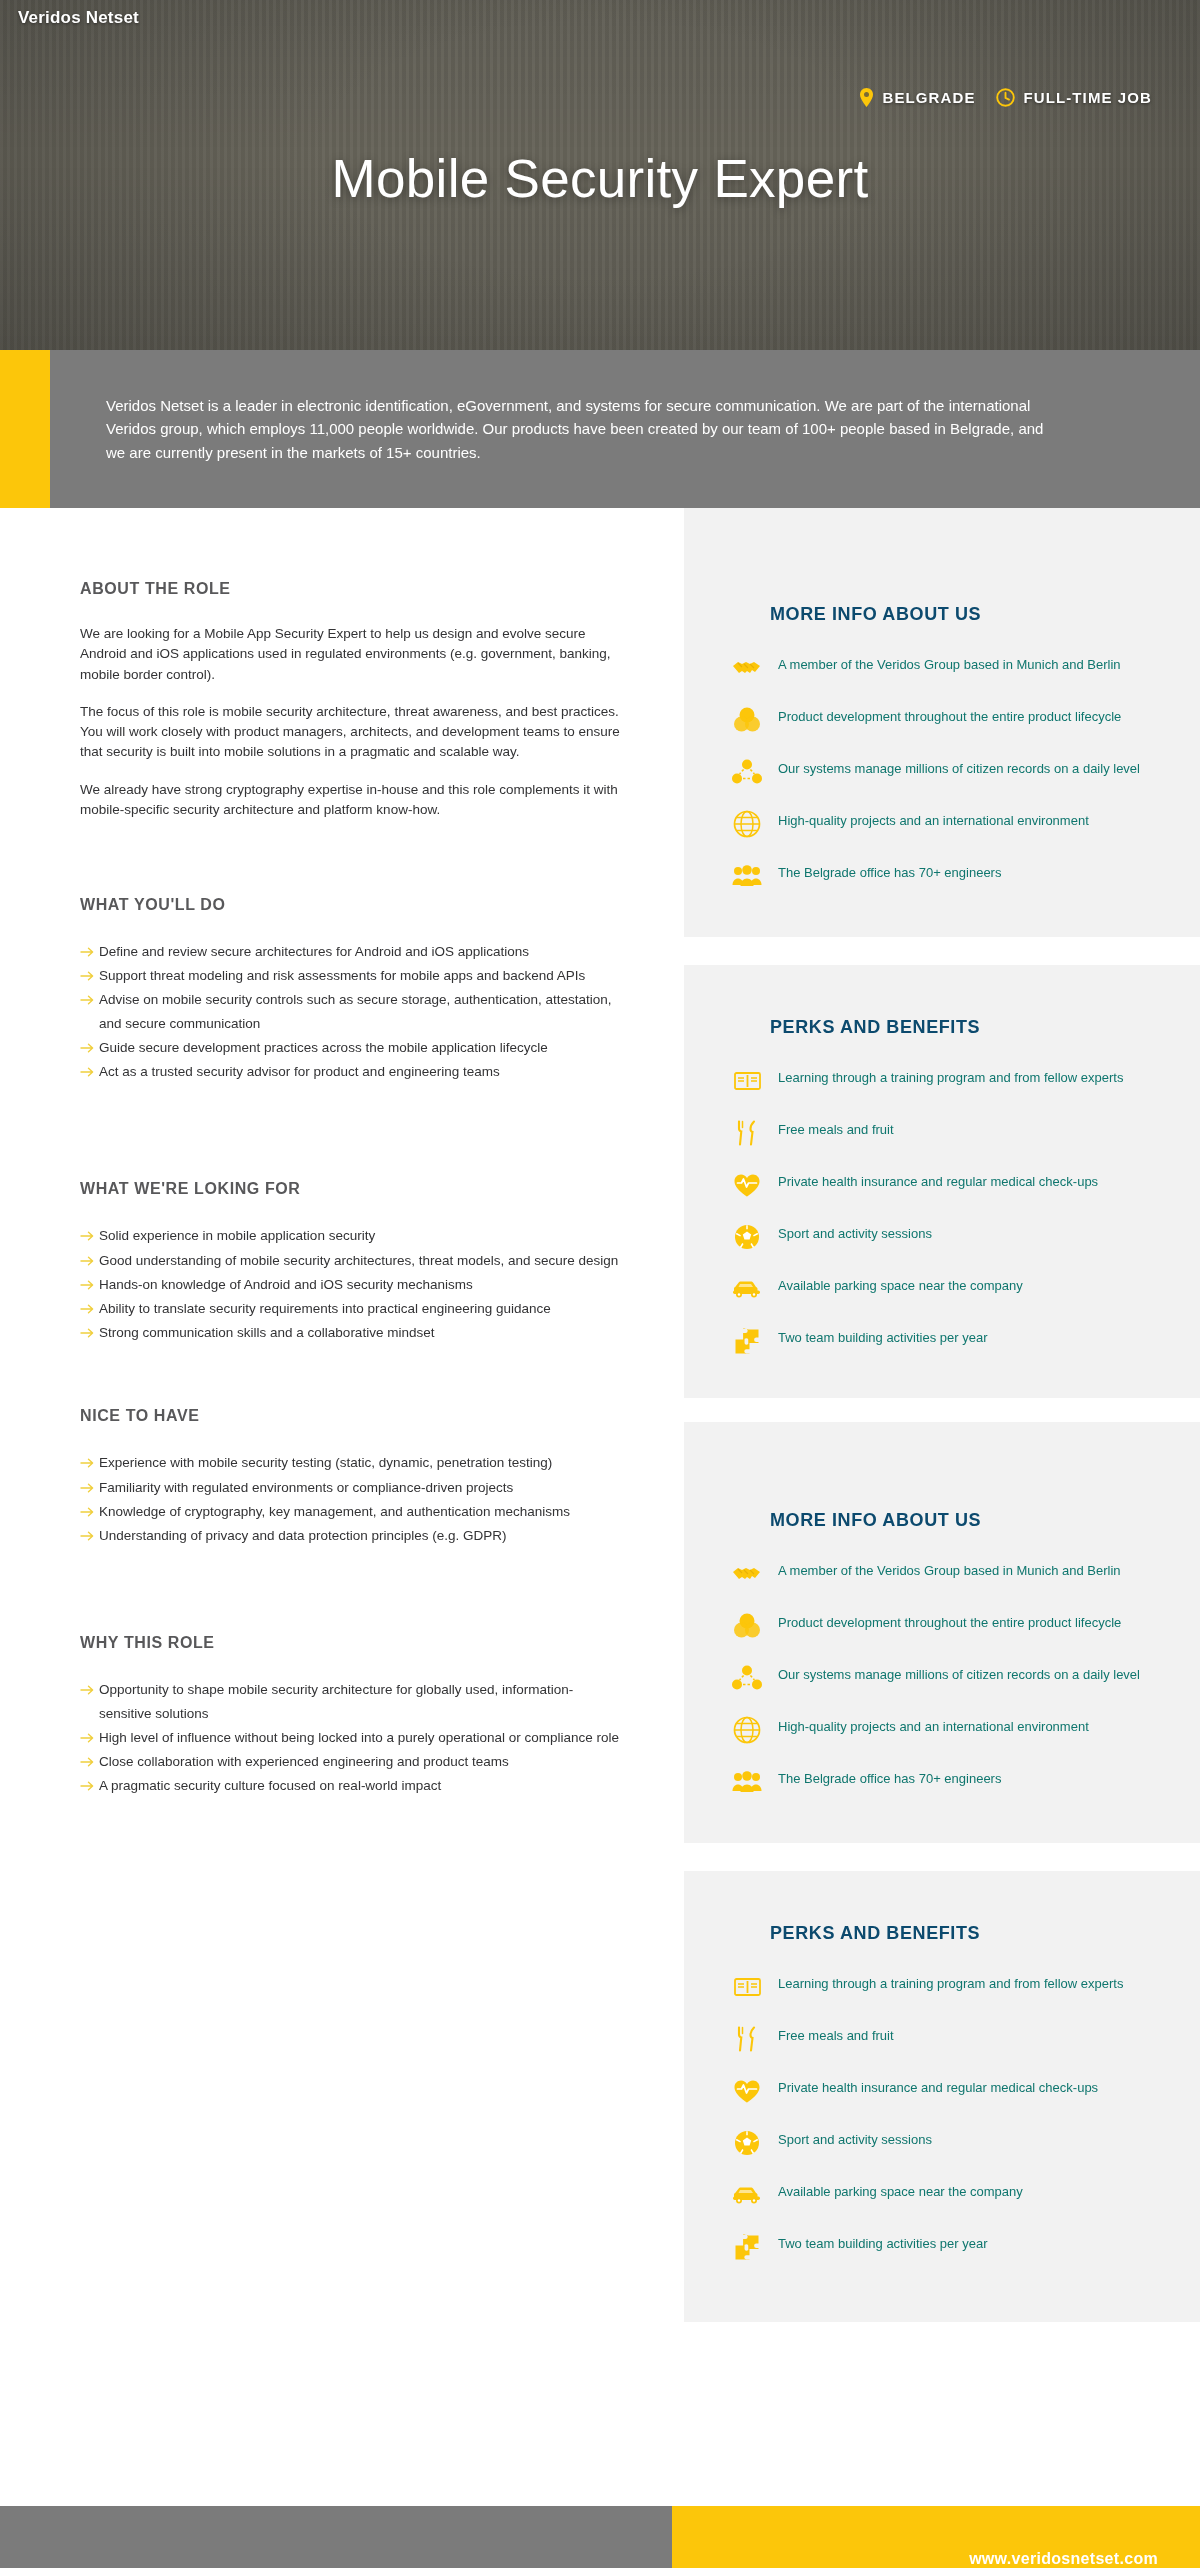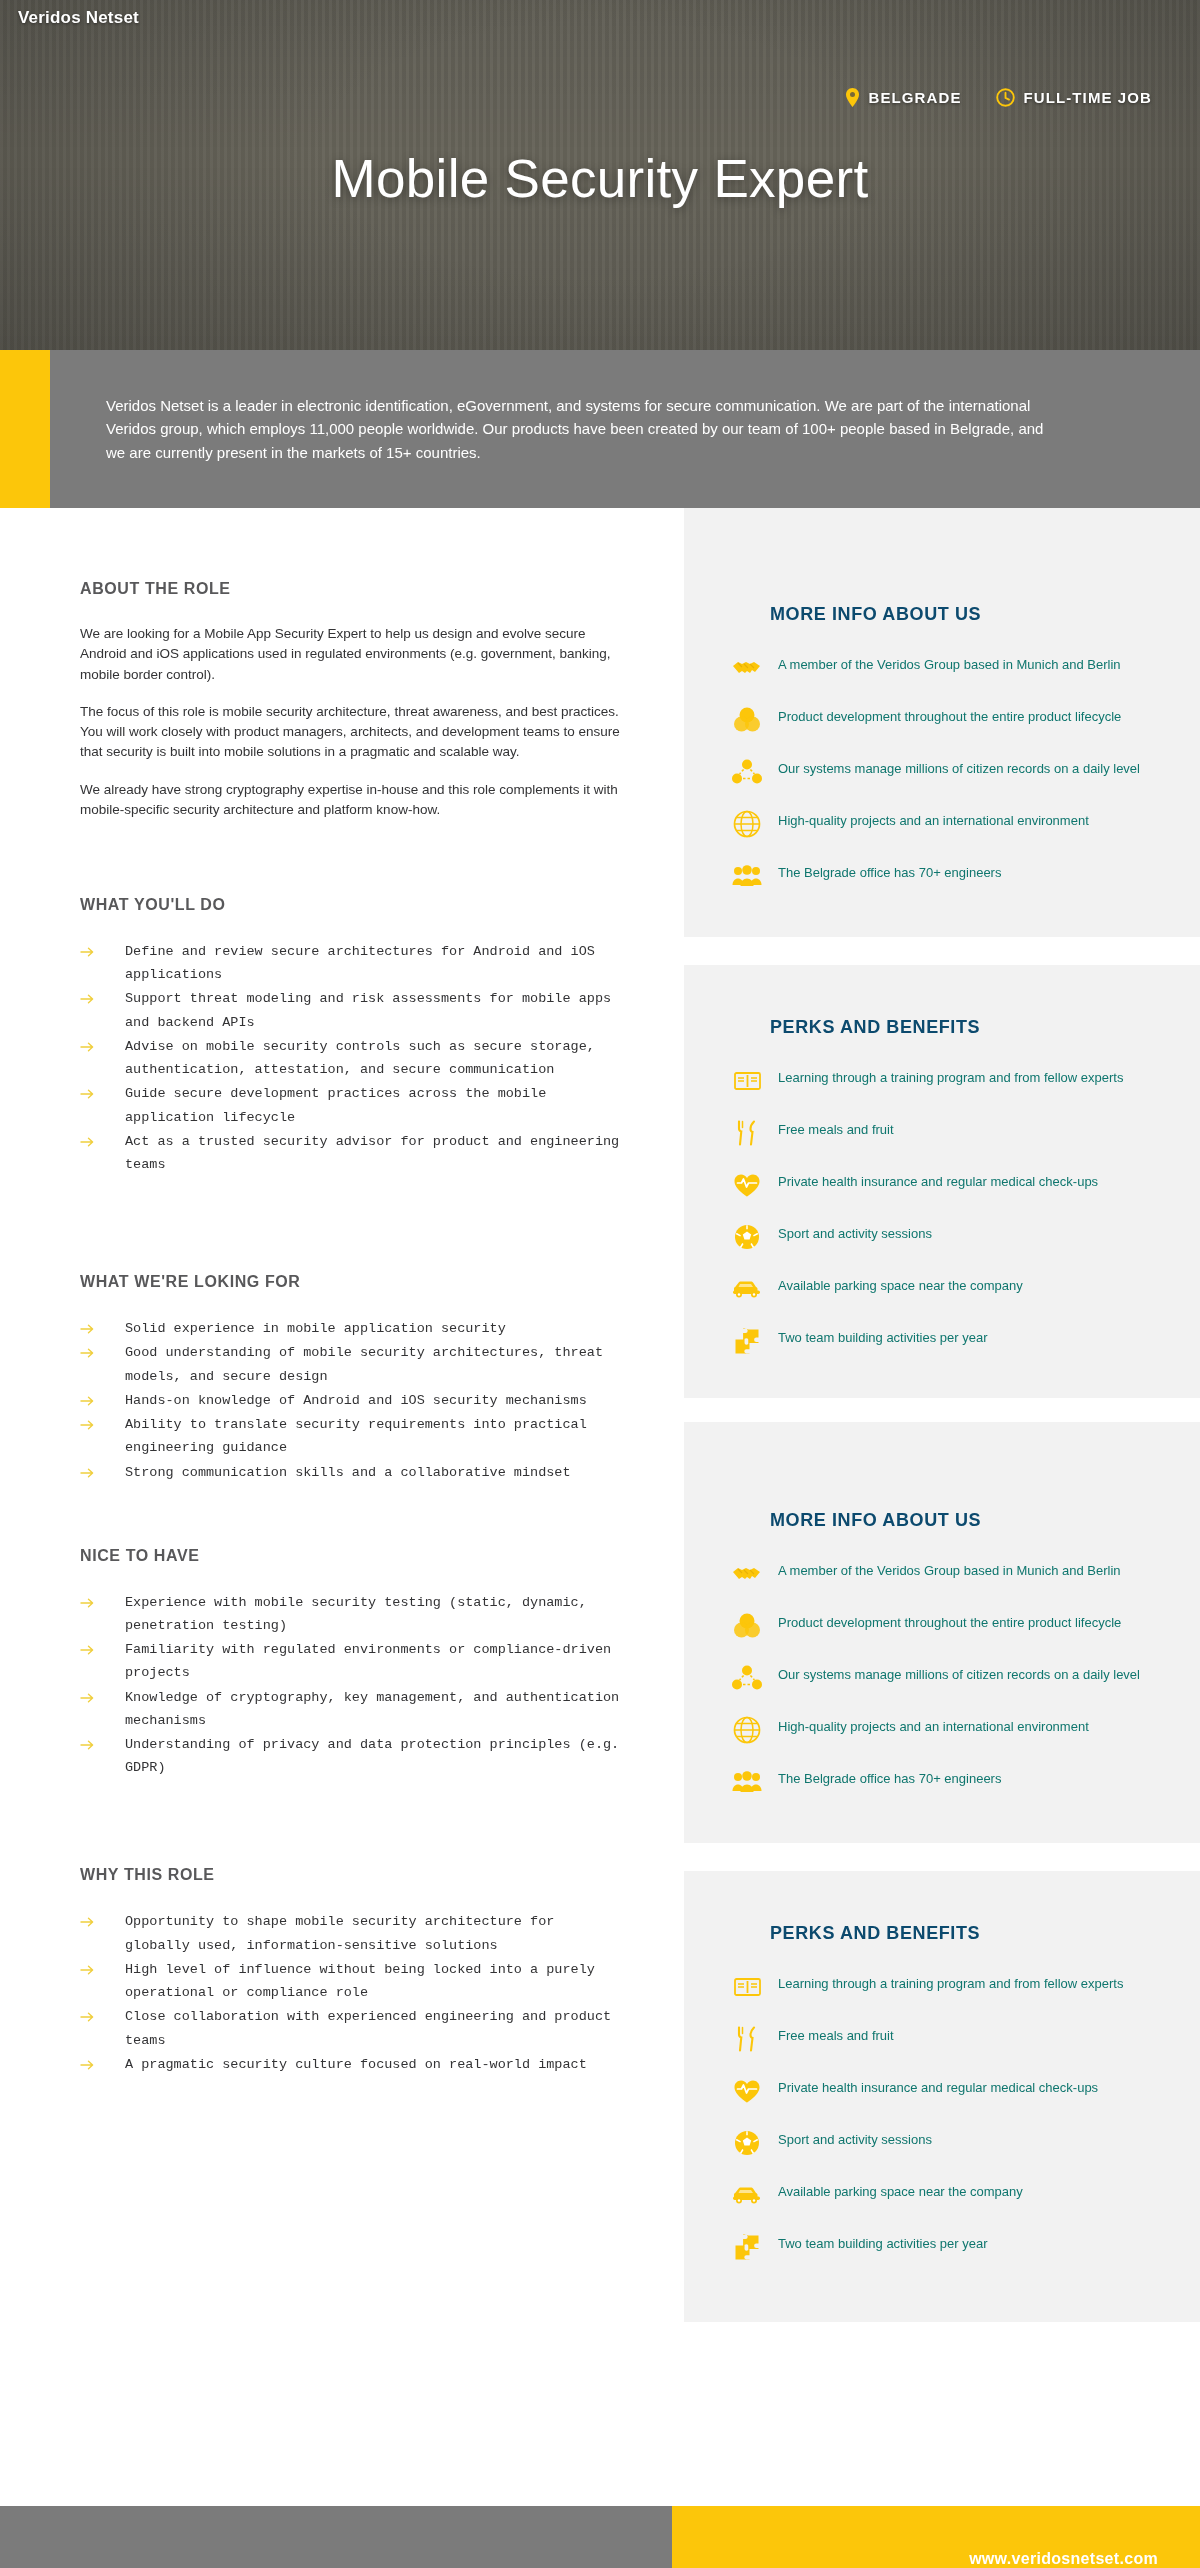--- a/index.html
+++ b/index.html
@@ -60,21 +60,21 @@
     text-shadow: 0 1px 3px rgba(0,0,0,.45);
     z-index: 5;
   }
 
   .hero-meta {
     position: absolute;
     top: 88px;
     right: 48px;
     display: flex;
     align-items: center;
-    gap: 34px;
+    gap: 20px;
     z-index: 5;
   }
   .meta-item {
     display: flex;
     align-items: center;
     gap: 9px;
     color: #ffffff;
     font-size: 15px;
     font-weight: bold;
     letter-spacing: 1.1px;
@@ -154,27 +154,26 @@
   .para:last-child { margin-bottom: 0; }
 
   .block { margin-bottom: 0; }
   .block-gap-lg { height: 76px; }
   .block-gap-md { height: 62px; }
 
   .arrow-list { list-style: none; }
   .arrow-item {
     display: flex;
     align-items: flex-start;
-    gap: 30px;
+    gap: 4px;
     font-size: 13.5px;
     line-height: 1.72;
     color: #333335;
     margin-bottom: 1px;
     max-width: 545px;
-    font-family: Liberation Mono, monospace;
   }
   .arrow-ico {
     flex: 0 0 auto;
     width: 15px;
     height: 22px;
     margin-top: 1px;
   }
 
   
   .right-col {

